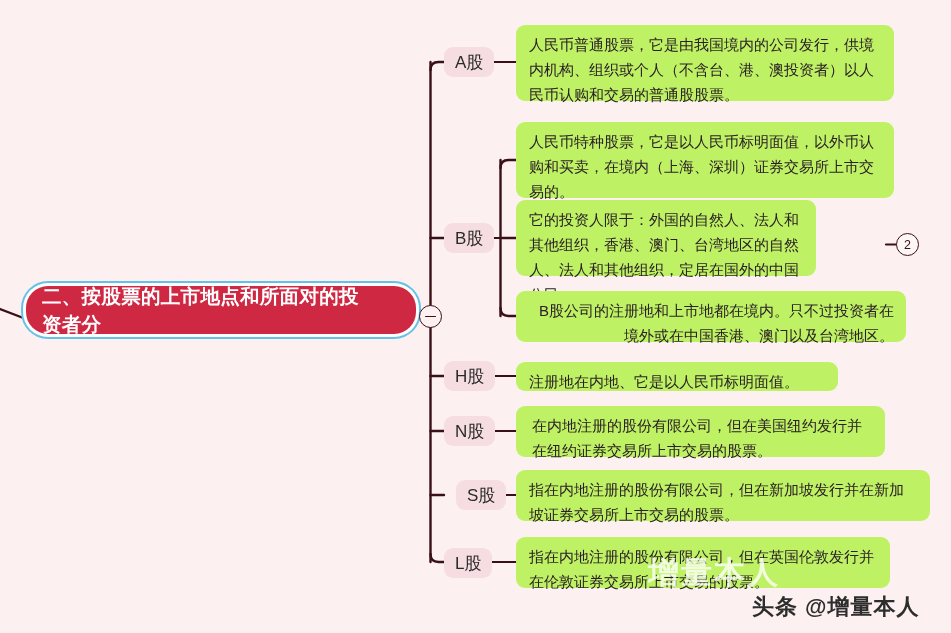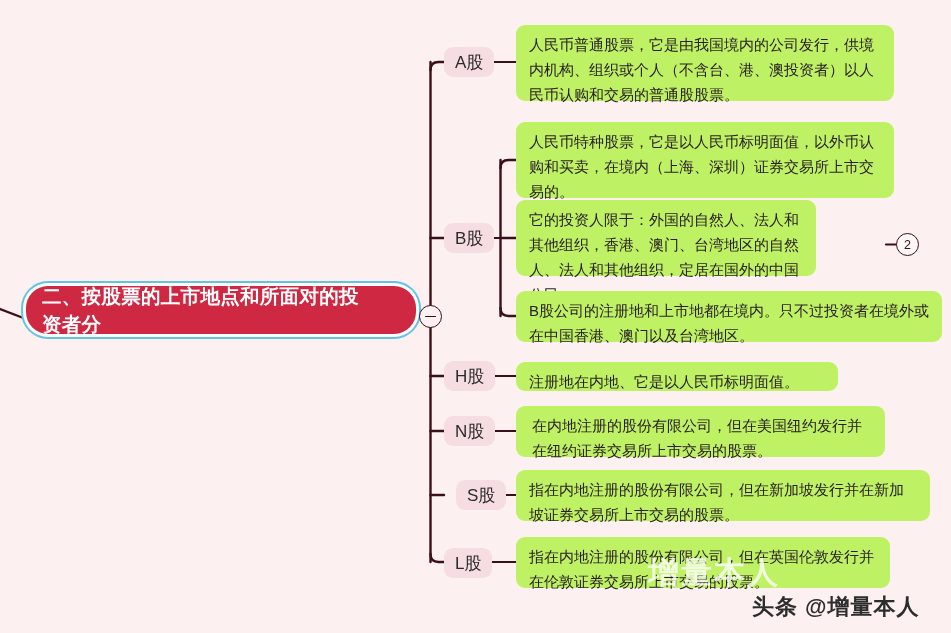--- a/index.html
+++ b/index.html
@@ -232,21 +232,21 @@
     <div class="branch-chip" style="left:444px; top:223px;">B股</div>
     <div class="branch-chip" style="left:444px; top:361px;">H股</div>
     <div class="branch-chip" style="left:444px; top:416px;">N股</div>
     <div class="branch-chip" style="left:444px; top:480px;margin-left:12px;">S股</div>
     <div class="branch-chip" style="left:444px; top:548px;">L股</div>
 
     <div class="detail-box" style="left:516px; top:25px; width:378px; height:76px;">人民币普通股票，它是由我国境内的公司发行，供境内机构、组织或个人（不含台、港、澳投资者）以人民币认购和交易的普通股股票。</div>
 
     <div class="detail-box" style="left:516px; top:122px; width:378px; height:76px;">人民币特种股票，它是以人民币标明面值，以外币认购和买卖，在境内（上海、深圳）证券交易所上市交易的。</div>
     <div class="detail-box" style="left:516px; top:200px; width:300px; height:76px;">它的投资人限于：外国的自然人、法人和其他组织，香港、澳门、台湾地区的自然人、法人和其他组织，定居在国外的中国公民。</div>
-    <div class="detail-box" style="left:516px; top:291px; width:426px; height:51px;">B股公司的注册地和上市地都在境内。只不过投资者在境外或在中国香港、澳门以及台湾地区。</div>
+    <div class="detail-box" style="left:516px; top:291px; width:390px; height:51px;text-align:right;">B股公司的注册地和上市地都在境内。只不过投资者在境外或在中国香港、澳门以及台湾地区。</div>
 
     <div class="detail-box" style="left:516px; top:362px; width:322px; height:29px;">注册地在内地、它是以人民币标明面值。</div>
 
     <div class="detail-box" style="left:516px; top:406px; width:369px; height:51px;padding-left:16px;">在内地注册的股份有限公司，但在美国纽约发行并在纽约证券交易所上市交易的股票。</div>
 
     <div class="detail-box" style="left:516px; top:470px; width:414px; height:51px;">指在内地注册的股份有限公司，但在新加坡发行并在新加坡证券交易所上市交易的股票。</div>
 
     <div class="detail-box" style="left:516px; top:537px; width:374px; height:51px;">指在内地注册的股份有限公司，但在英国伦敦发行并在伦敦证券交易所上市交易的股票。</div>
 
   </div>

